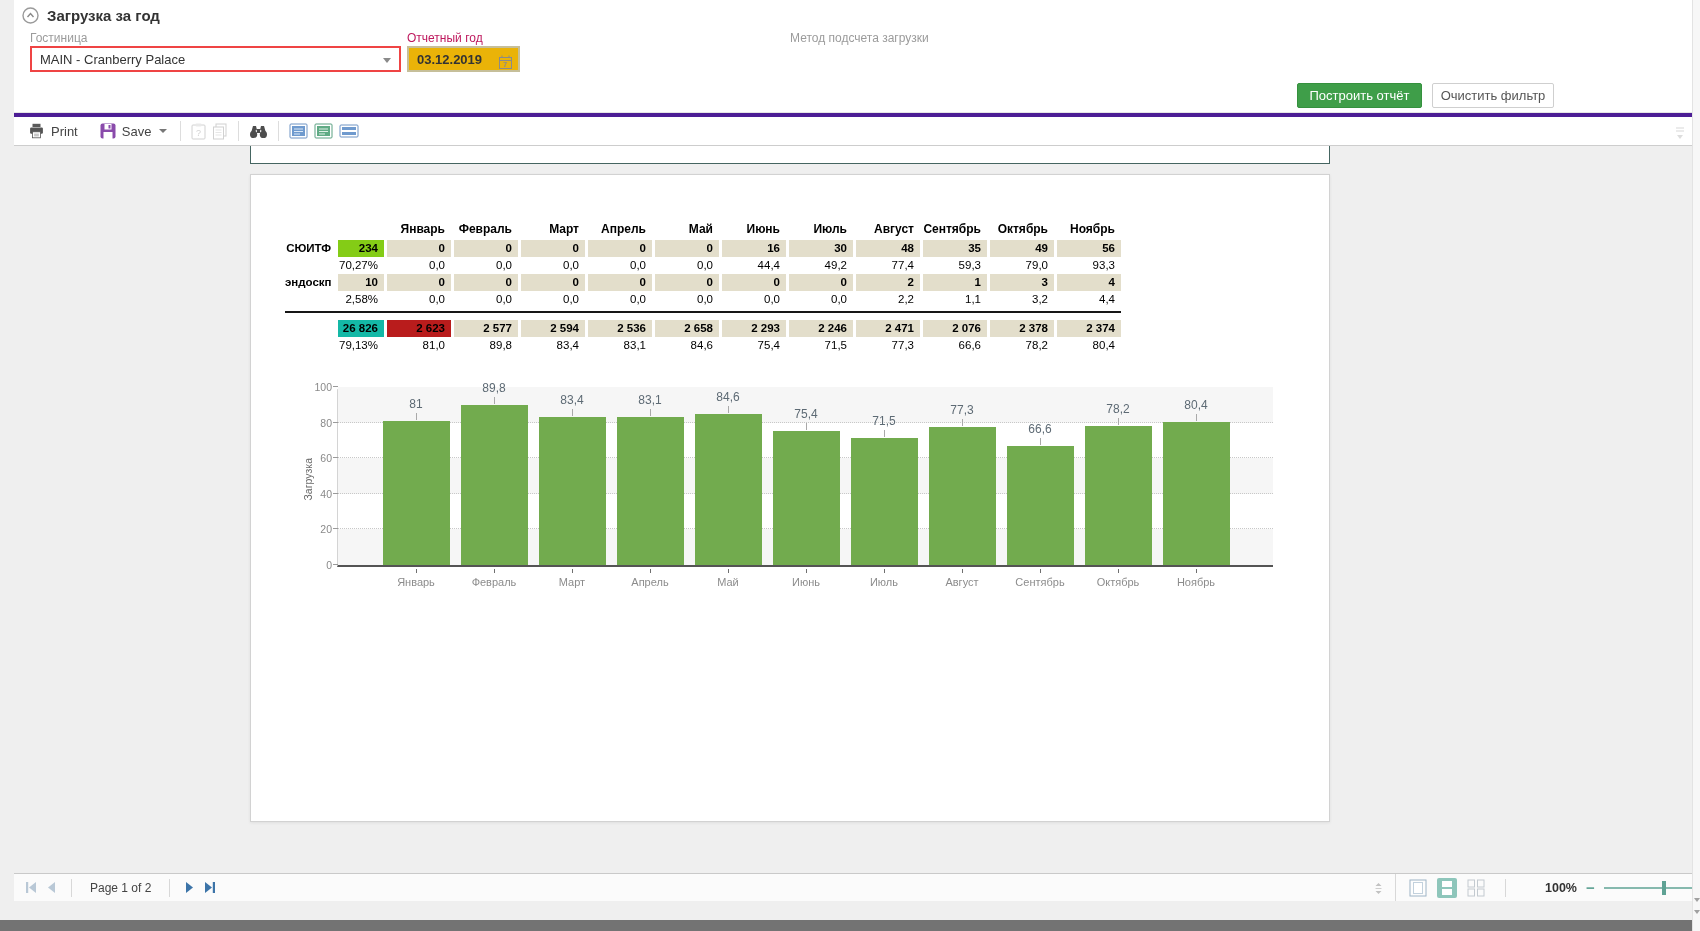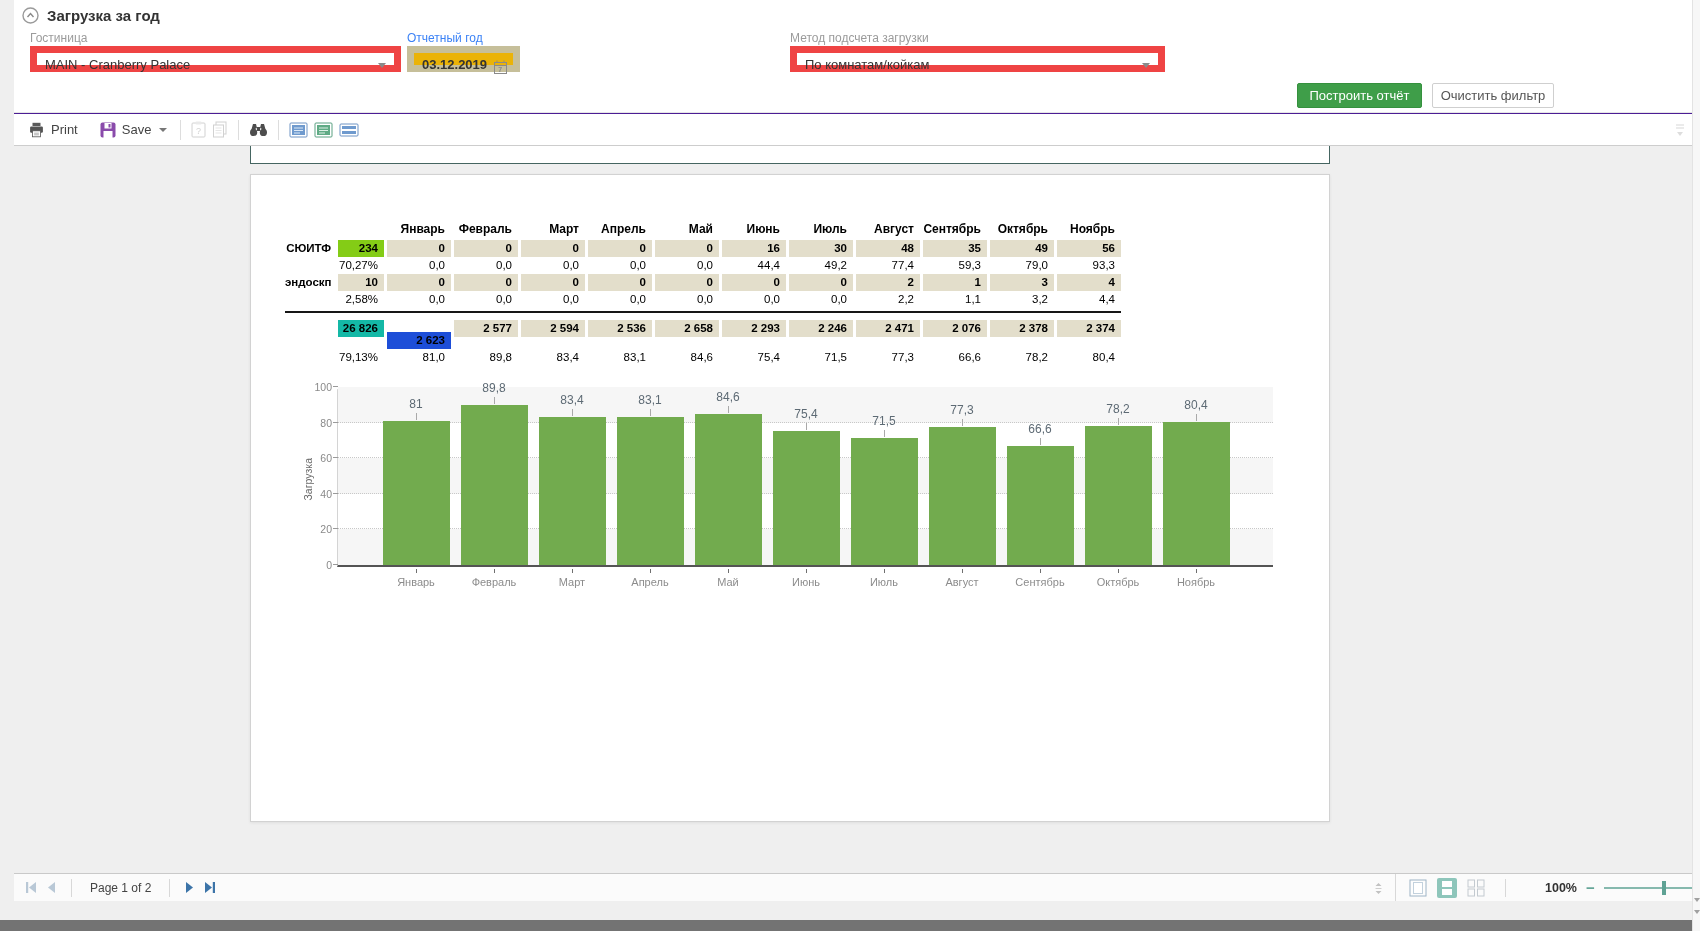--- a/index.html
+++ b/index.html
@@ -7,36 +7,36 @@
               font-family:"Liberation Sans", sans-serif; }
   .root { position:relative; width:1700px; height:931px; background:#efefef; }
 
   
   .filter-panel { position:absolute; left:14px; top:0; width:1678px; height:113px;
                   background:#fff; border-bottom:1px solid #e6e6e6; }
   .panel-title { position:absolute; left:8px; top:7px; display:flex; align-items:center; gap:8px; }
   .panel-title .t { font-size:15px; font-weight:bold; color:#333; }
   .collapse-ic { width:17px; height:17px; display:inline-flex; }
   .f-label { position:absolute; top:31px; font-size:12px; color:#9b9b9b; }
-  .f-label.year { color:#3b82f6; }
-  .f-field { position:absolute; top:46px; height:26px; border:7px solid #ef4444; background:#fff;
+  .f-label.year { color:#be185d; }
+  .f-field { position:absolute; top:46px; height:26px; border:2px solid #ef4444; background:#fff;
              font-size:13px; color:#333; line-height:24px; padding:0 22px 0 8px; cursor:pointer; }
   .f-field .arr { position:absolute; right:8px; top:10px; width:0; height:0;
                   border-left:4px solid transparent; border-right:4px solid transparent;
                   border-top:5px solid #8a8a8a; }
   .f-field.date { background:#eab308; border-color:#c6bf9a; font-weight:bold; }
   .cal-ic { position:absolute; right:6px; top:5px; }
   .btn { position:absolute; top:83px; height:25px; font-size:13px; line-height:23px;
          text-align:center; cursor:pointer; border-radius:2px; }
   .btn-build { left:1283px; width:125px; color:#fff; border:1px solid #35913e; }
   .btn-clear { left:1418px; width:122px; color:#555; background:#fff; border:1px solid #cfcfcf; }
 
   
   .toolbar { position:absolute; left:14px; top:113px; width:1678px; height:33px; background:#fff;
-             border-top:1px solid #4c1d95; border-bottom:1px solid #cdcdcd;
+             border-top:4px solid #4c1d95; border-bottom:1px solid #cdcdcd;
              display:flex; align-items:center; padding-left:8px; }
   .tb-item { display:flex; align-items:center; gap:6px; font-size:13px; color:#444;
              padding:3px 6px; cursor:pointer; }
   .tb-sep { width:1px; height:20px; background:#ddd; margin:0 7px; }
   .tb-ico { display:inline-flex; cursor:pointer; padding:2px 3px; }
   .tb-ico.disabled { opacity:.45; cursor:default; }
   .sv-arr { width:0; height:0; border-left:4px solid transparent; border-right:4px solid transparent;
             border-top:4px solid #777; margin-left:2px; }
   .tb-overflow { position:absolute; right:6px; top:8px; opacity:.55; }
 
@@ -132,24 +132,20 @@
             <rect x="0.5" y="2.5" width="12" height="11" fill="none" stroke="#8a8a8a"></rect>
             <line x1="0.5" y1="5.5" x2="12.5" y2="5.5" stroke="#8a8a8a"></line>
             <line x1="3" y1="0.5" x2="3" y2="3" stroke="#8a8a8a"></line>
             <line x1="10" y1="0.5" x2="10" y2="3" stroke="#8a8a8a"></line>
             <text x="4.3" y="11.5" font-size="7" fill="#8a8a8a" font-family="Liberation Sans, sans-serif">7</text>
           </svg>
       </span>
     </div>
 
     <div class="f-label" style="left:776px">Метод подсчета загрузки</div>
-    <div class="f-field" style="left:776px; width:375px;">
-      <span>По комнатам/койкам</span>
-      <span class="arr"></span>
-    </div>
 
     <div class="btn btn-build" id="btn-build" style="background: rgb(63, 158, 73);">Построить отчёт</div>
     <div class="btn btn-clear">Очистить фильтр</div>
   </div>
 
   <div class="toolbar">
     <div class="tb-item">
       <svg width="17" height="16" viewBox="0 0 20 20">
           <rect x="5" y="1" width="10" height="4" fill="#5a5a5a"></rect>
           <rect x="2" y="5.5" width="16" height="8" rx="1.5" fill="#545454"></rect>
@@ -297,21 +293,21 @@
           <div class="tc ">0,0</div>
           <div class="tc ">0,0</div>
           <div class="tc ">0,0</div>
           <div class="tc ">2,2</div>
           <div class="tc ">1,1</div>
           <div class="tc ">3,2</div>
           <div class="tc ">4,4</div>
           <div class="tsep"></div>
           <div class="tc lbl"></div>
           <div class="tc beige bold" style="background: #14b8a6;">26 826</div>
-          <div class="tc beige bold" style="background: #1d4ed8; margin-top: 12px;">2 623</div>
+          <div class="tc beige bold" style="background: #b91c1c;">2 623</div>
           <div class="tc beige bold" style="background: rgb(227, 222, 203);">2 577</div>
           <div class="tc beige bold" style="background: rgb(227, 222, 203);">2 594</div>
           <div class="tc beige bold" style="background: rgb(227, 222, 203);">2 536</div>
           <div class="tc beige bold" style="background: rgb(227, 222, 203);">2 658</div>
           <div class="tc beige bold" style="background: rgb(227, 222, 203);">2 293</div>
           <div class="tc beige bold" style="background: rgb(227, 222, 203);">2 246</div>
           <div class="tc beige bold" style="background: rgb(227, 222, 203);">2 471</div>
           <div class="tc beige bold" style="background: rgb(227, 222, 203);">2 076</div>
           <div class="tc beige bold" style="background: rgb(227, 222, 203);">2 378</div>
           <div class="tc beige bold" style="background: rgb(227, 222, 203);">2 374</div>

